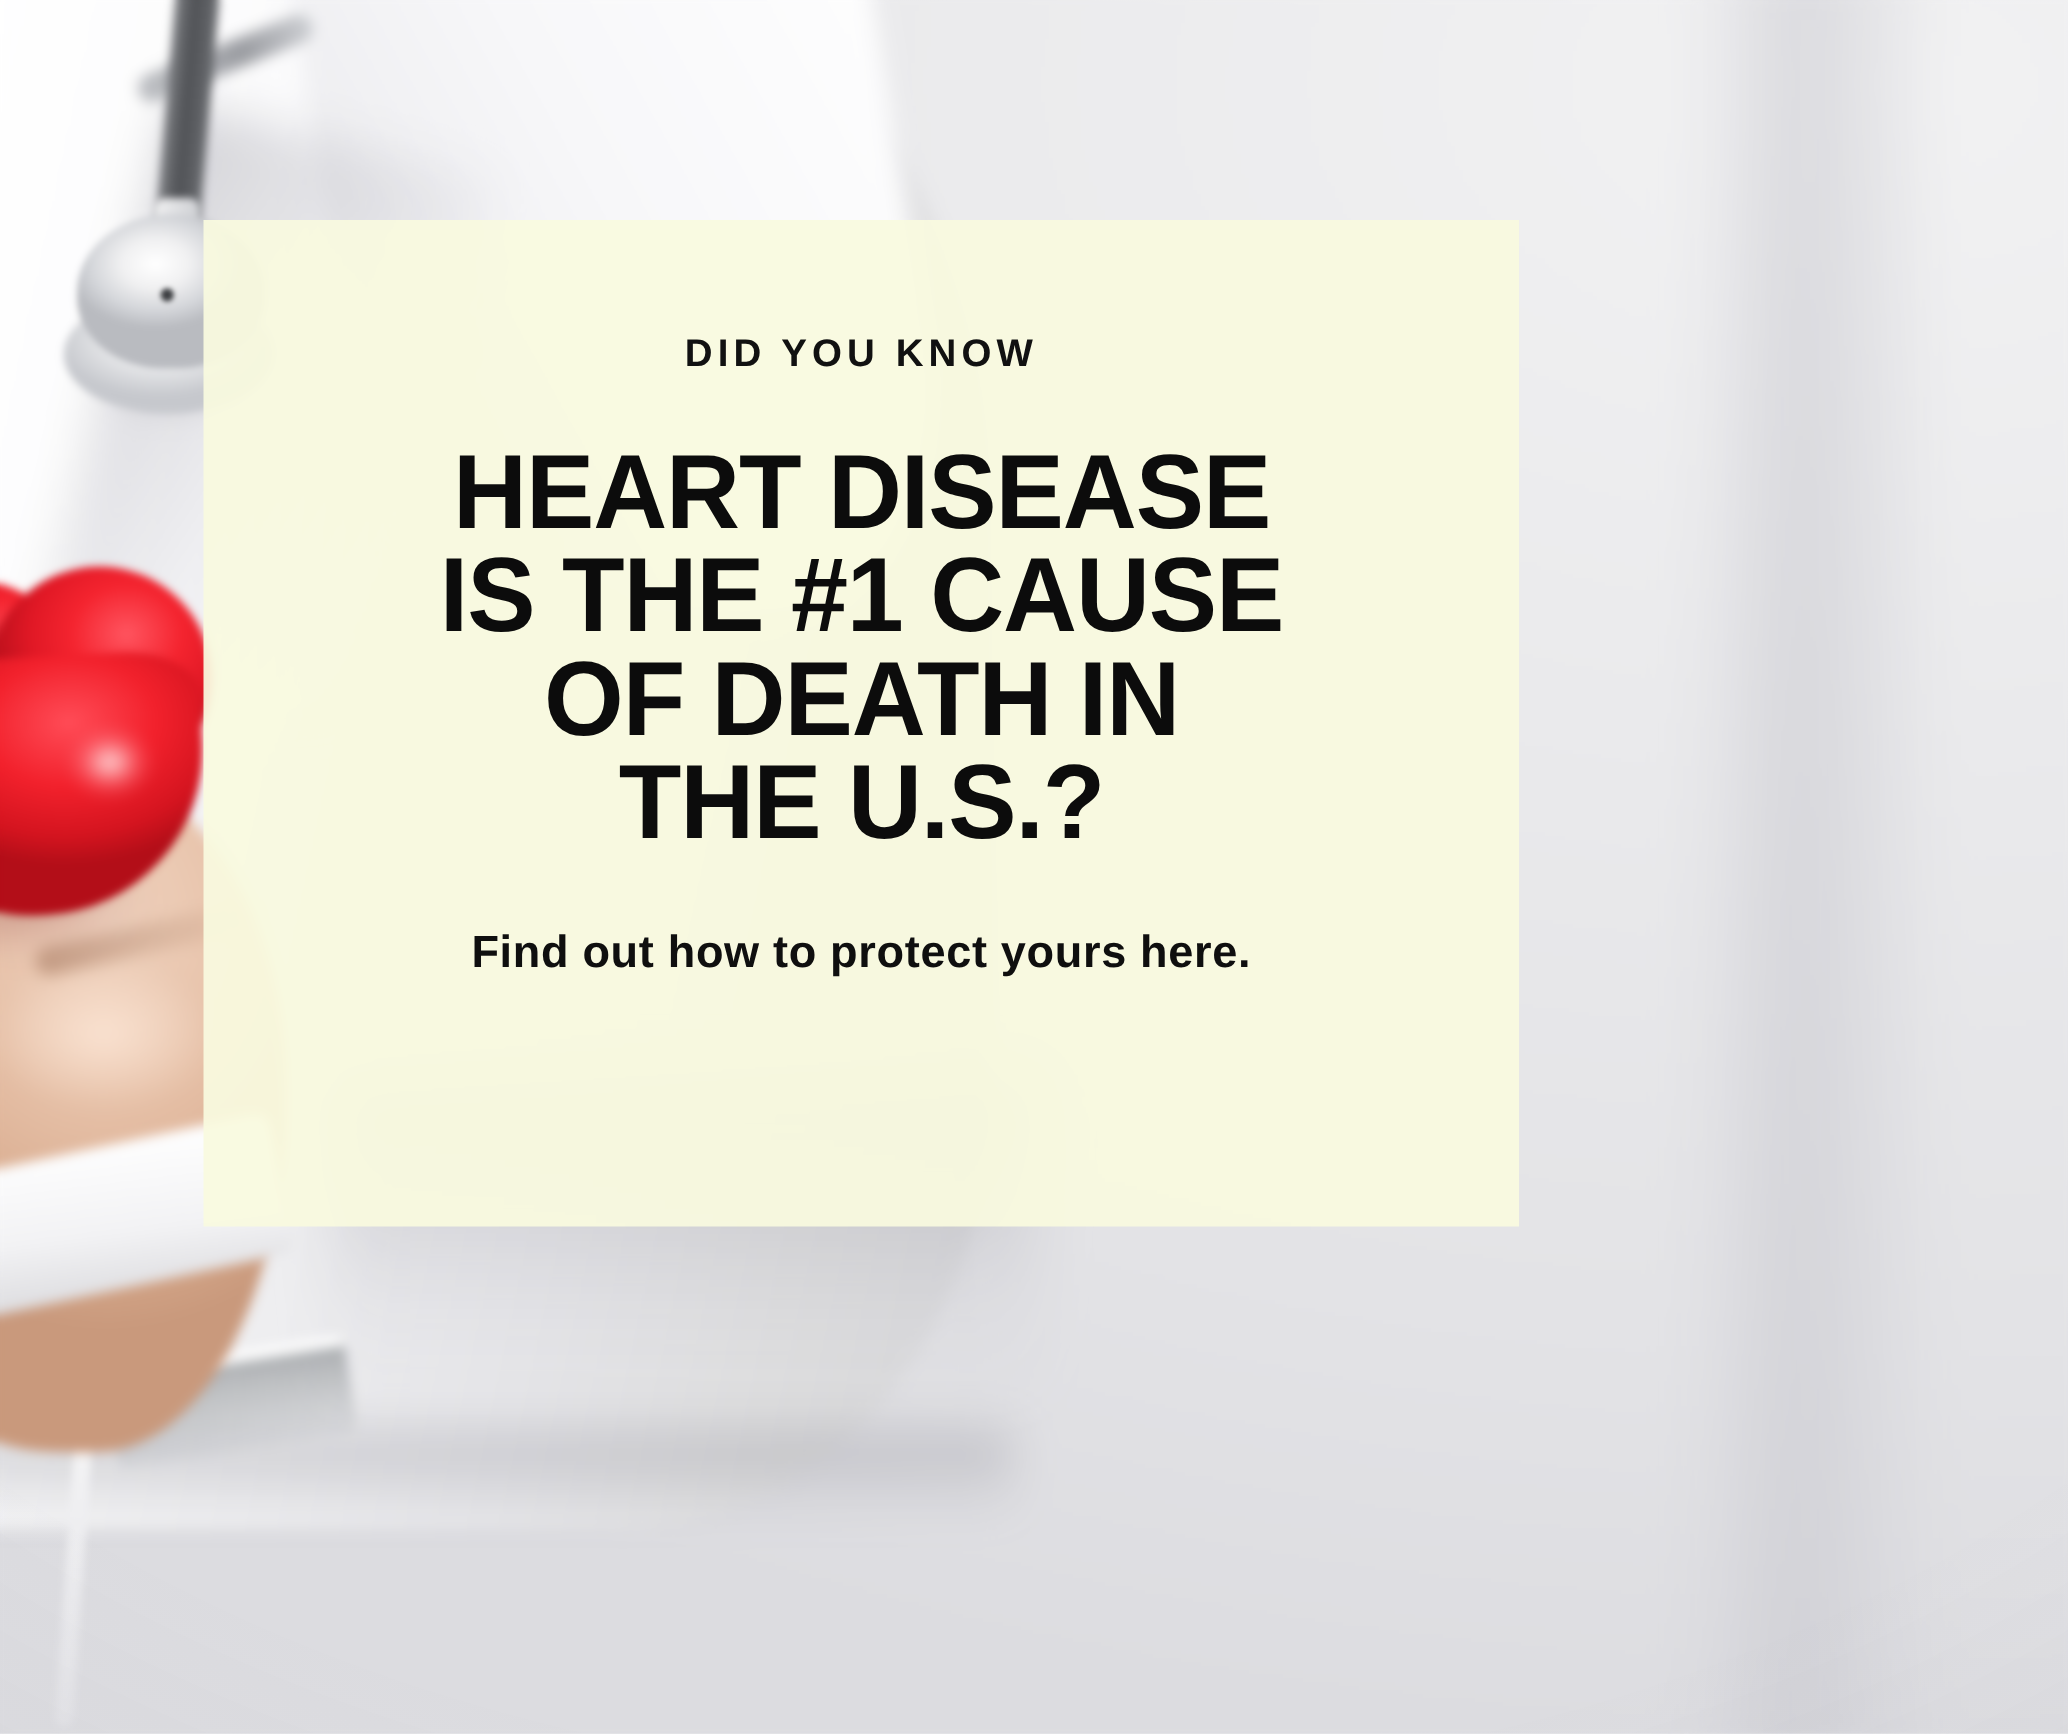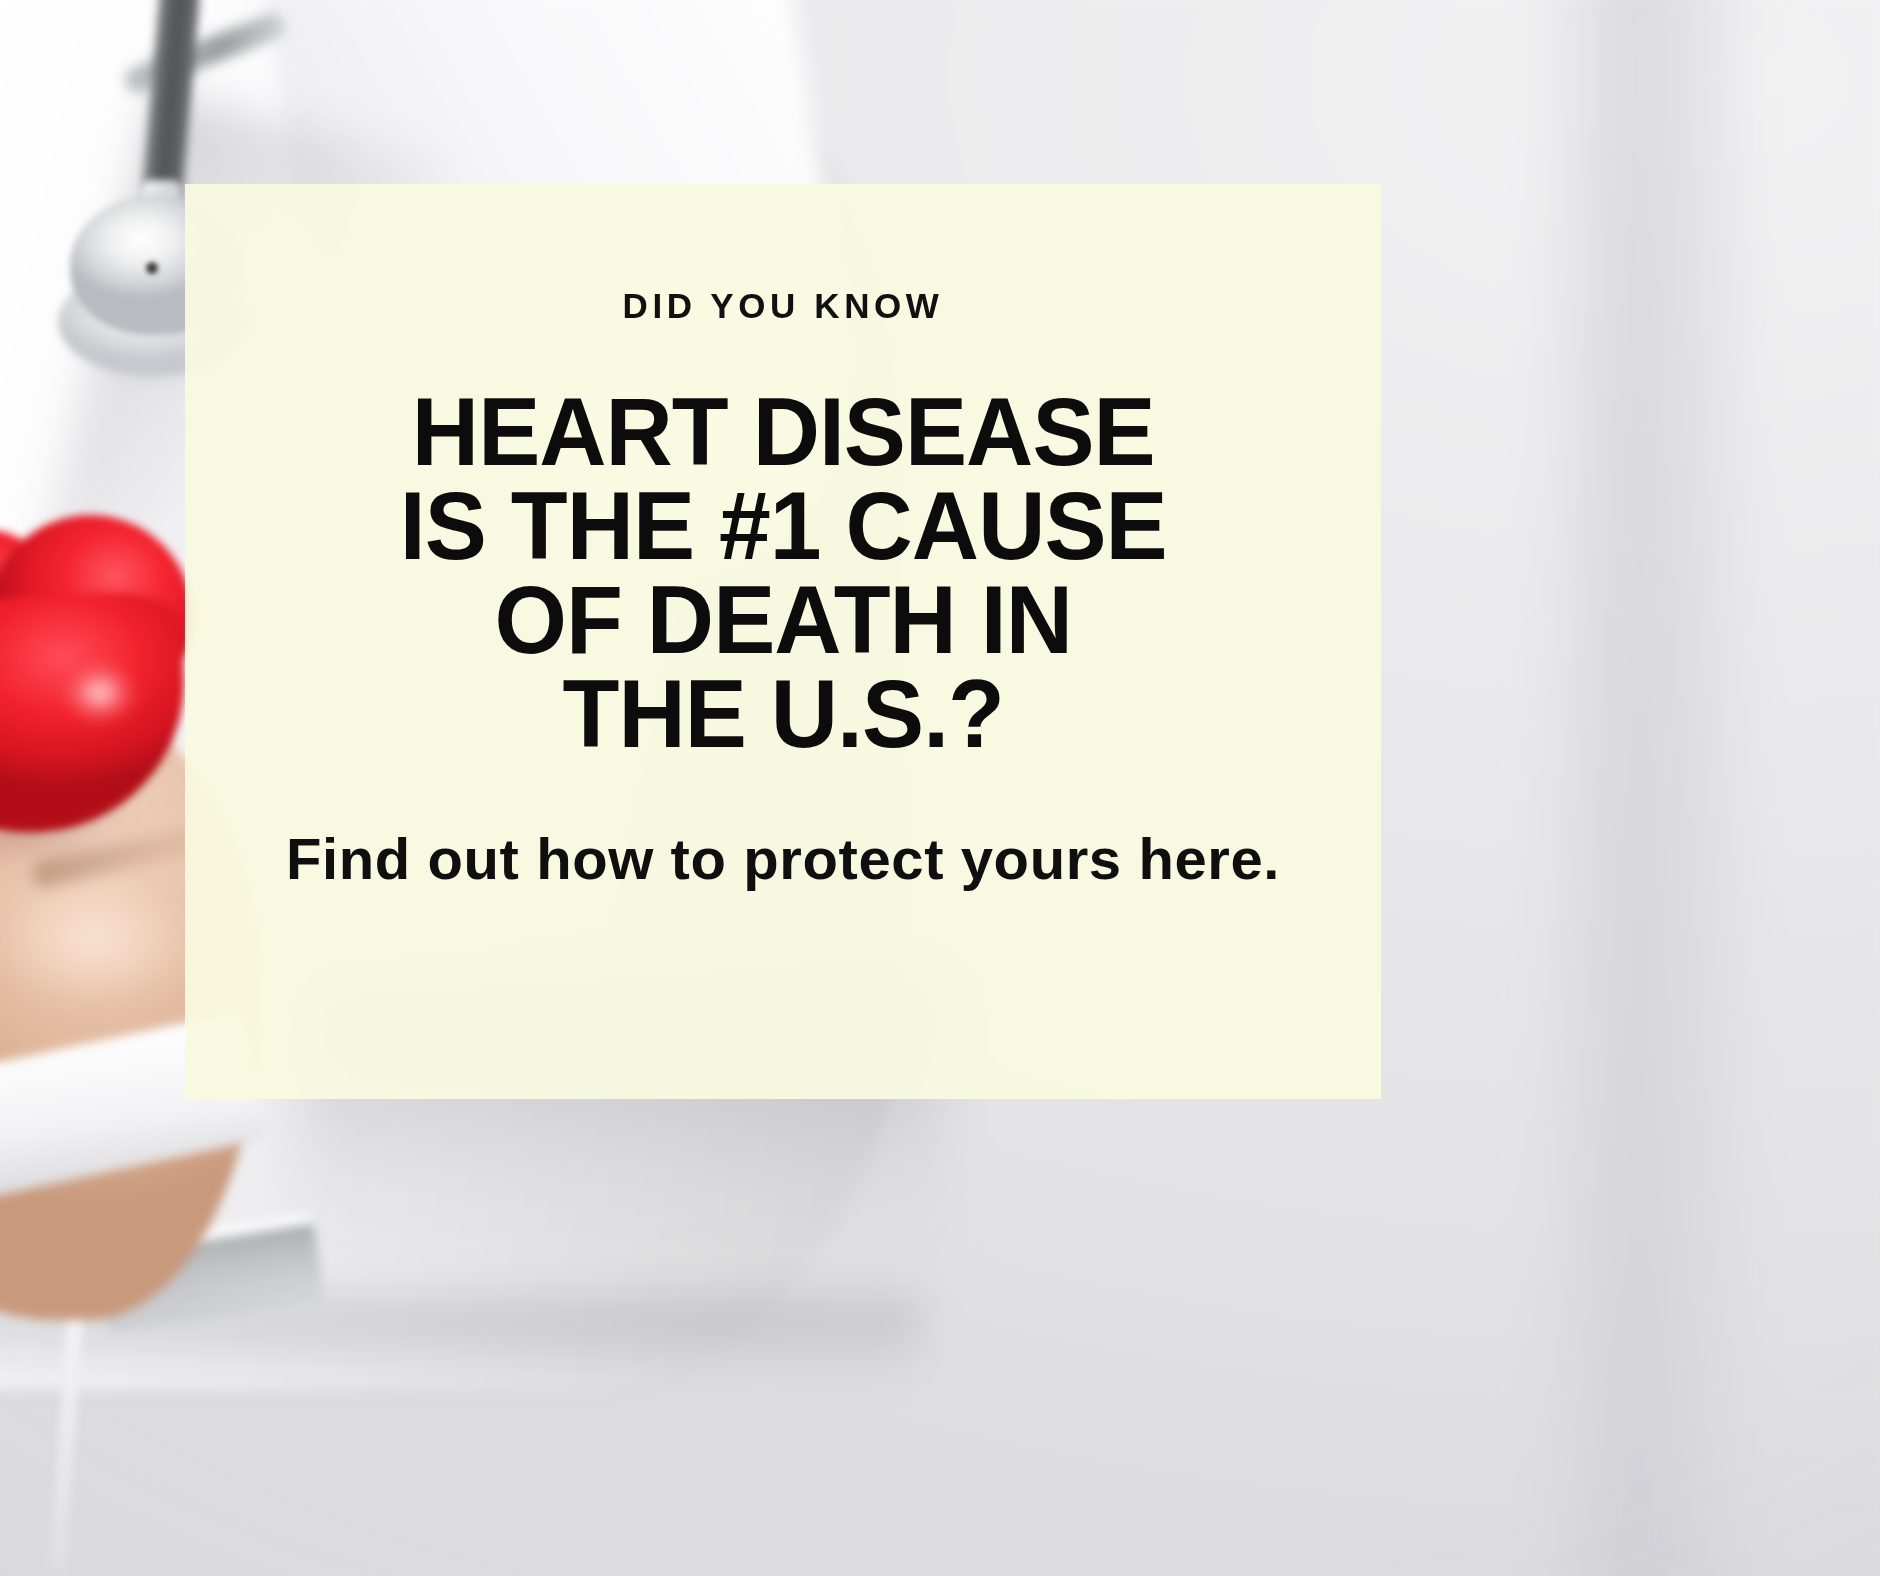--- a/index.html
+++ b/index.html
@@ -229,21 +229,21 @@
     backdrop-filter:blur(2px);
   }
   .photo-vignette {
     position:absolute; inset:0;
     background:radial-gradient(135% 115% at 50% 42%, rgba(255,255,255,0) 52%, rgba(140,140,150,.10) 100%);
   }
 
   
   #card {
     position:absolute;
-    left:185px; top:184px;
+    left:185px; top:200px;
     width:1196px; height:915px;
     background:rgba(249,250,223,0.935);
     display:flex;
     flex-direction:column;
     align-items:center;
     justify-content:flex-start;
     padding:104px 60px 54px;
   }
 
   .eyebrow {
@@ -266,21 +266,21 @@
     transform:scaleX(0.97);
   }
   .headline .hl {
     display:block;
     white-space:nowrap;
   }
 
   .subline {
     margin-top:66px;
     text-align:left;
-    font-size:58px;
+    font-size:41px;
     font-weight:bold;
     color:#0f0f0f;
     letter-spacing:0.6px;
     line-height:1.1;
   }
 </style>
 </head>
 <body>
 
 <div id="stage">

